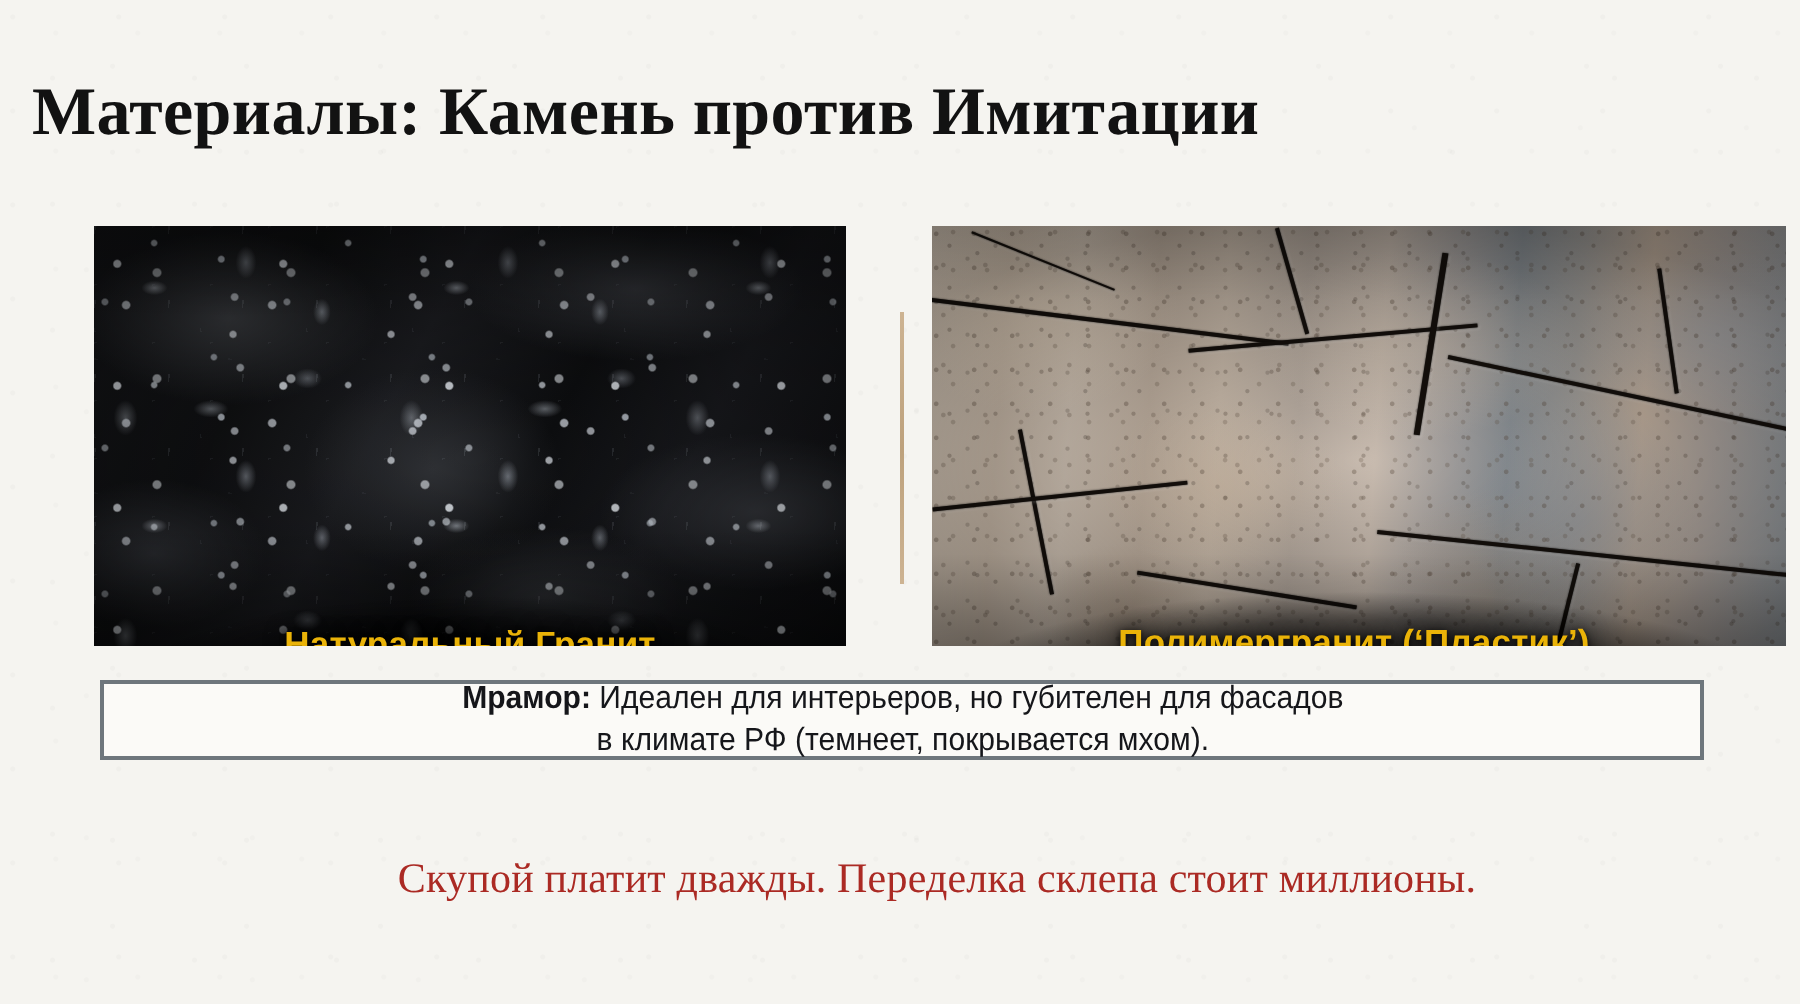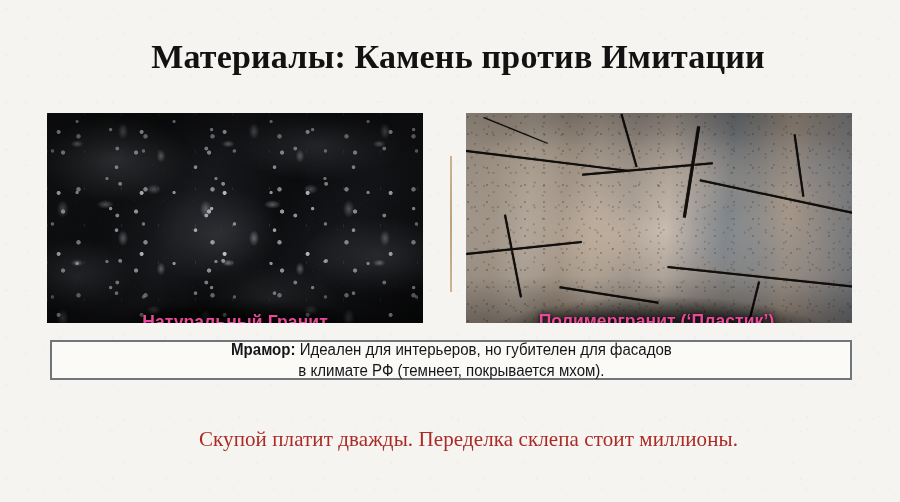--- a/index.html
+++ b/index.html
@@ -22,39 +22,39 @@
       radial-gradient(circle at 52% 90%, rgba(0,0,0,.014) 0 1px, transparent 1.5px);
     background-size:53px 47px, 71px 63px, 41px 59px, 67px 43px, 83px 71px;
     pointer-events:none;
     z-index:0;
   }
   .slide{position:relative;z-index:1;width:900px;height:502px;}
 
   
   .title{
     position:absolute;left:0;right:0;top:38px;
-    text-align:center;
+    text-align:left;
     font-family:"Liberation Serif", serif;
     font-weight:bold;
     font-size:34px;
     letter-spacing:.2px;
     color:#121212;
     white-space:nowrap;
     padding-left:16px;
   }
 
   
   .panel{
     position:absolute;
     top:113px;height:210px;
     overflow:hidden;
     background:#1a1a1a;
   }
   .panel-left{left:47px;width:376px;}
-  .panel-right{left:466px;width:386px;}
+  .panel-right{left:466px;width:386px;padding-left:41px;}
 
   .tex{position:absolute;inset:0;}
 
   
   .granite-base{
     background:
       radial-gradient(ellipse 120px 70px at 18% 22%, #3a3c40 0%, rgba(58,60,64,0) 62%),
       radial-gradient(ellipse 140px 60px at 72% 15%, #35373c 0%, rgba(53,55,60,0) 60%),
       radial-gradient(ellipse 100px 80px at 45% 58%, #2f3135 0%, rgba(47,49,53,0) 64%),
       radial-gradient(ellipse 130px 65px at 88% 68%, #33353a 0%, rgba(51,53,58,0) 60%),
@@ -164,21 +164,21 @@
     line-height:22px;
     text-shadow:0 1px 3px rgba(0,0,0,.95), 0 0 8px rgba(0,0,0,.85);
   }
   .panel-left  .caption{top:197px;}
   .panel-right .caption{top:196px;}
   .caption .head{
     display:block;
     font-weight:bold;
     font-size:17.5px;
     line-height:24px;
-    color:#ec4899;
+    color:#eab308;
     letter-spacing:.1px;
     text-shadow:0 1px 3px rgba(0,0,0,.95), 0 0 10px rgba(0,0,0,.9);
   }
 
   
   .divider{
     position:absolute;
     left:450px;top:156px;
     width:2px;height:136px;
     background:linear-gradient(180deg,#cdb392 0%,#bda17c 50%,#cdb392 100%);

